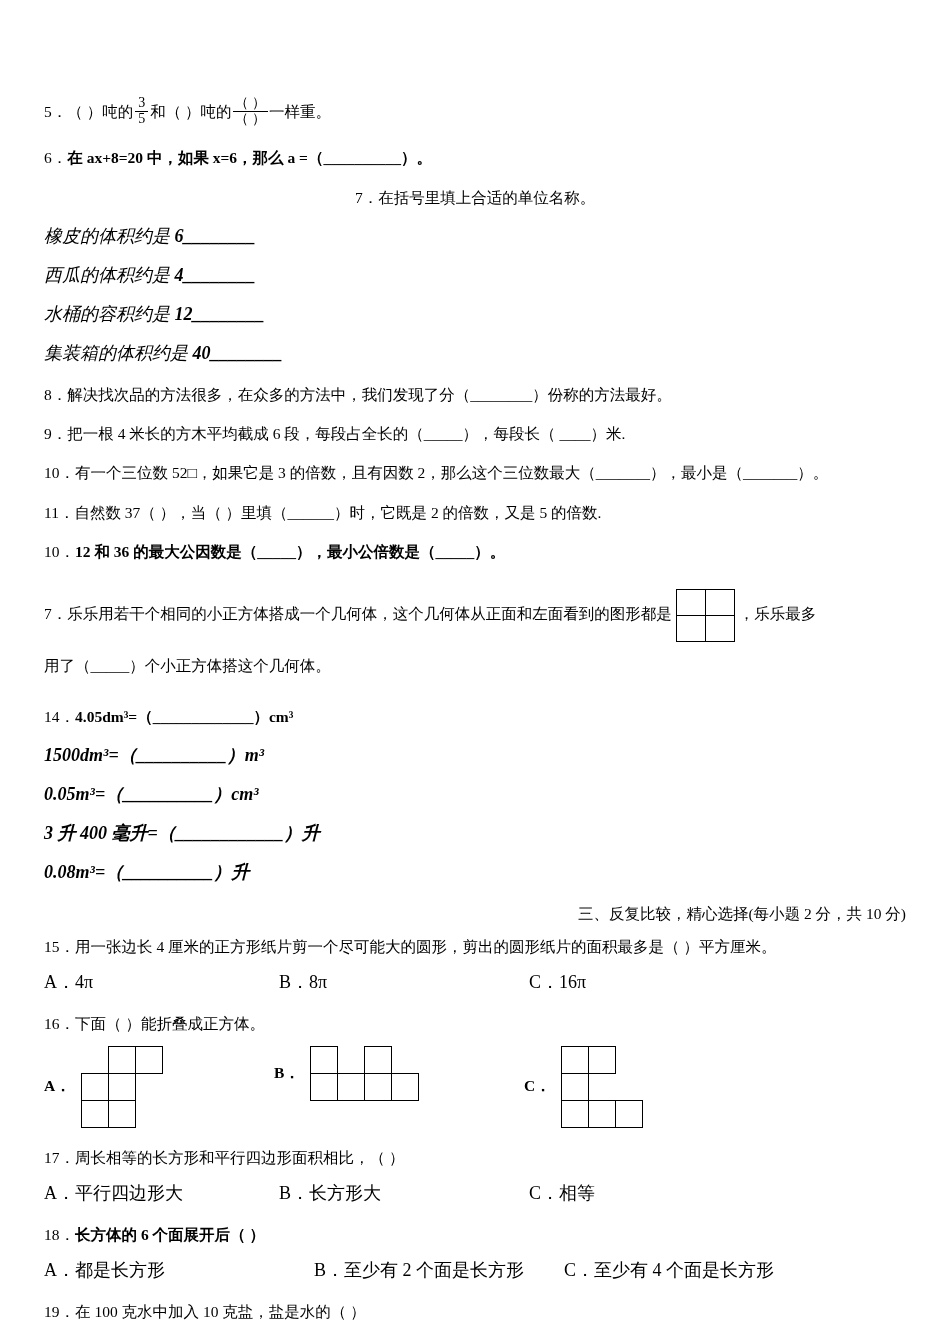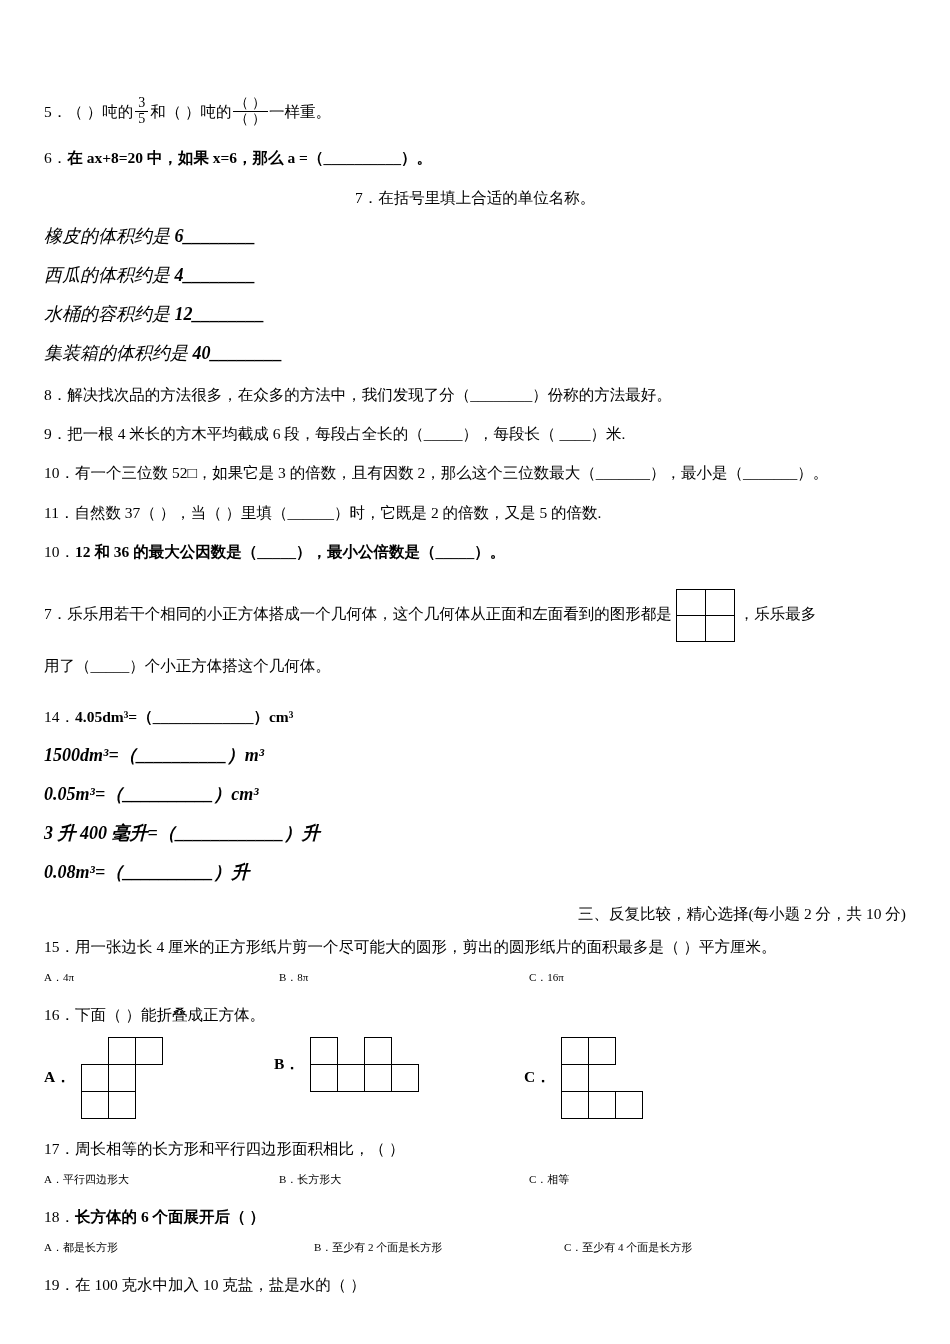--- a/index.html
+++ b/index.html
@@ -48,21 +48,21 @@
   .sub-line .lead {
     font-weight: normal;
   }
   .section-head {
     font-size: 15.5px;
     margin: 22px 0 10px 0;
     text-align: right;
   }
   .choices {
     display: flex;
-    font-size: 11px;
+    font-size: 18px;
     margin: 0 0 14px 0;
   }
   .choices .opt {
     box-sizing: border-box;
   }
   .opt-a { width: 235px; }
   .opt-b { width: 250px; }
   .opt-c { width: 260px; }
   .opt-a2 { width: 270px; }
   .opt-b2 { width: 250px; }

